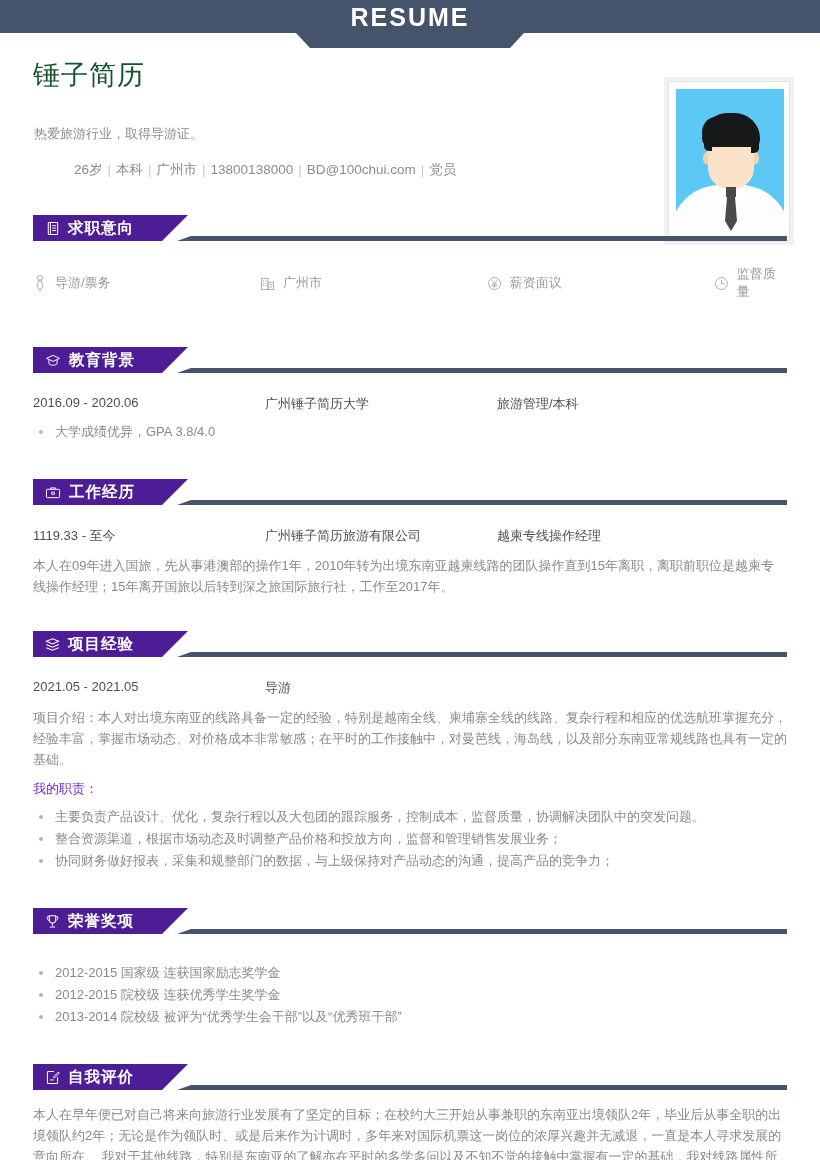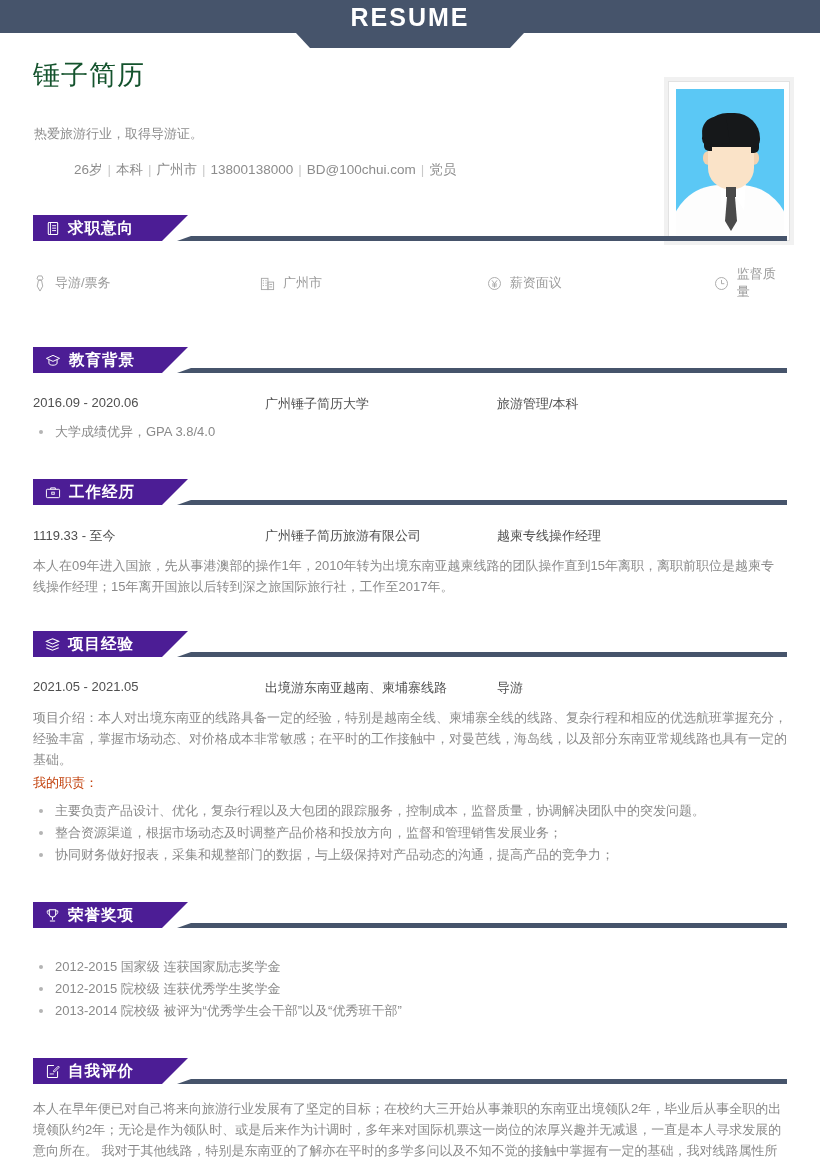--- a/index.html
+++ b/index.html
@@ -309,23 +309,23 @@
     content: "";
     position: absolute;
     left: 6px;
     top: 9px;
     width: 4px;
     height: 4px;
     border-radius: 50%;
     background: #b4b4b4;
   }
   .sub-label {
-    margin-top: 4px;
+    margin-top: 10px;
     font-size: 13px;
-    color: #c2410c;
+    color: #6d28d9;
   }
 </style>
 </head>
 <body>
 
 <div class="topbar">
   <div class="resume-title">RESUME</div>
 </div>
 <div class="topbar-tab"></div>
 
@@ -480,21 +480,20 @@
             <path d="M1.4 11.4 L8 14.2 L14.6 11.4" fill="none" stroke="#fff" stroke-width="1.1"></path>
           </svg>
       </span>
       <span class="sec-label">项目经验</span>
     </div>
     <div class="sec-rule" style="width:610px"></div>
   </div>
 
   <div class="entry-row">
     <div class="e-date">2021.05 - 2021.05</div>
-    <div class="e-org">出境游东南亚越南、柬埔寨线路</div>
     <div class="e-role">导游</div>
   </div>
   <div class="para">项目介绍：本人对出境东南亚的线路具备一定的经验，特别是越南全线、柬埔寨全线的线路、复杂行程和相应的优选航班掌握充分，经验丰富，掌握市场动态、对价格成本非常敏感；在平时的工作接触中，对曼芭线，海岛线，以及部分东南亚常规线路也具有一定的基础。</div>
   <div class="sub-label">我的职责：</div>
   <ul class="bullets">
     <li>主要负责产品设计、优化，复杂行程以及大包团的跟踪服务，控制成本，监督质量，协调解决团队中的突发问题。</li>
     <li>整合资源渠道，根据市场动态及时调整产品价格和投放方向，监督和管理销售发展业务；</li>
     <li>协同财务做好报表，采集和规整部门的数据，与上级保持对产品动态的沟通，提高产品的竞争力；</li>
   </ul>
 </div>

